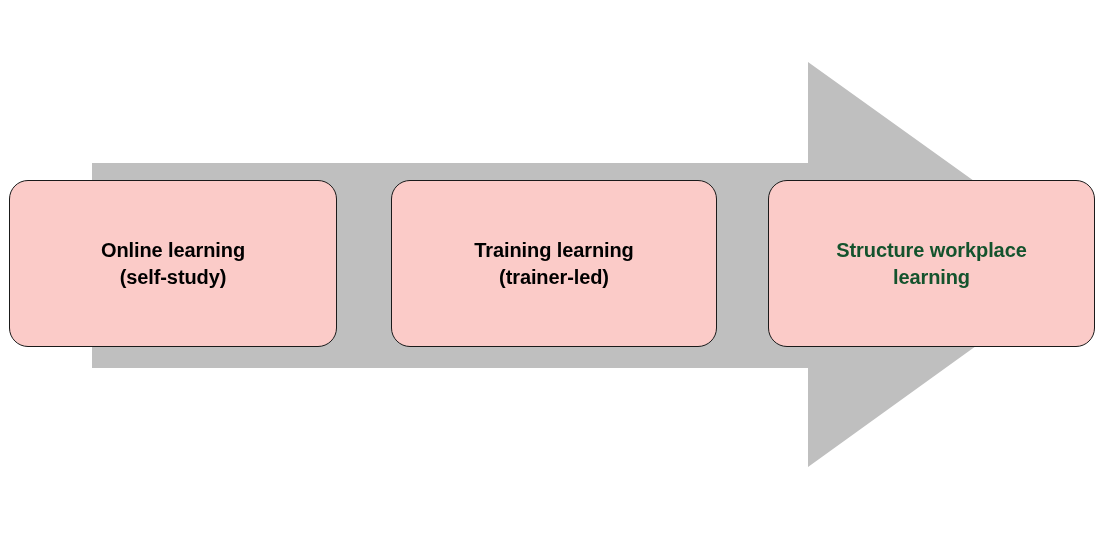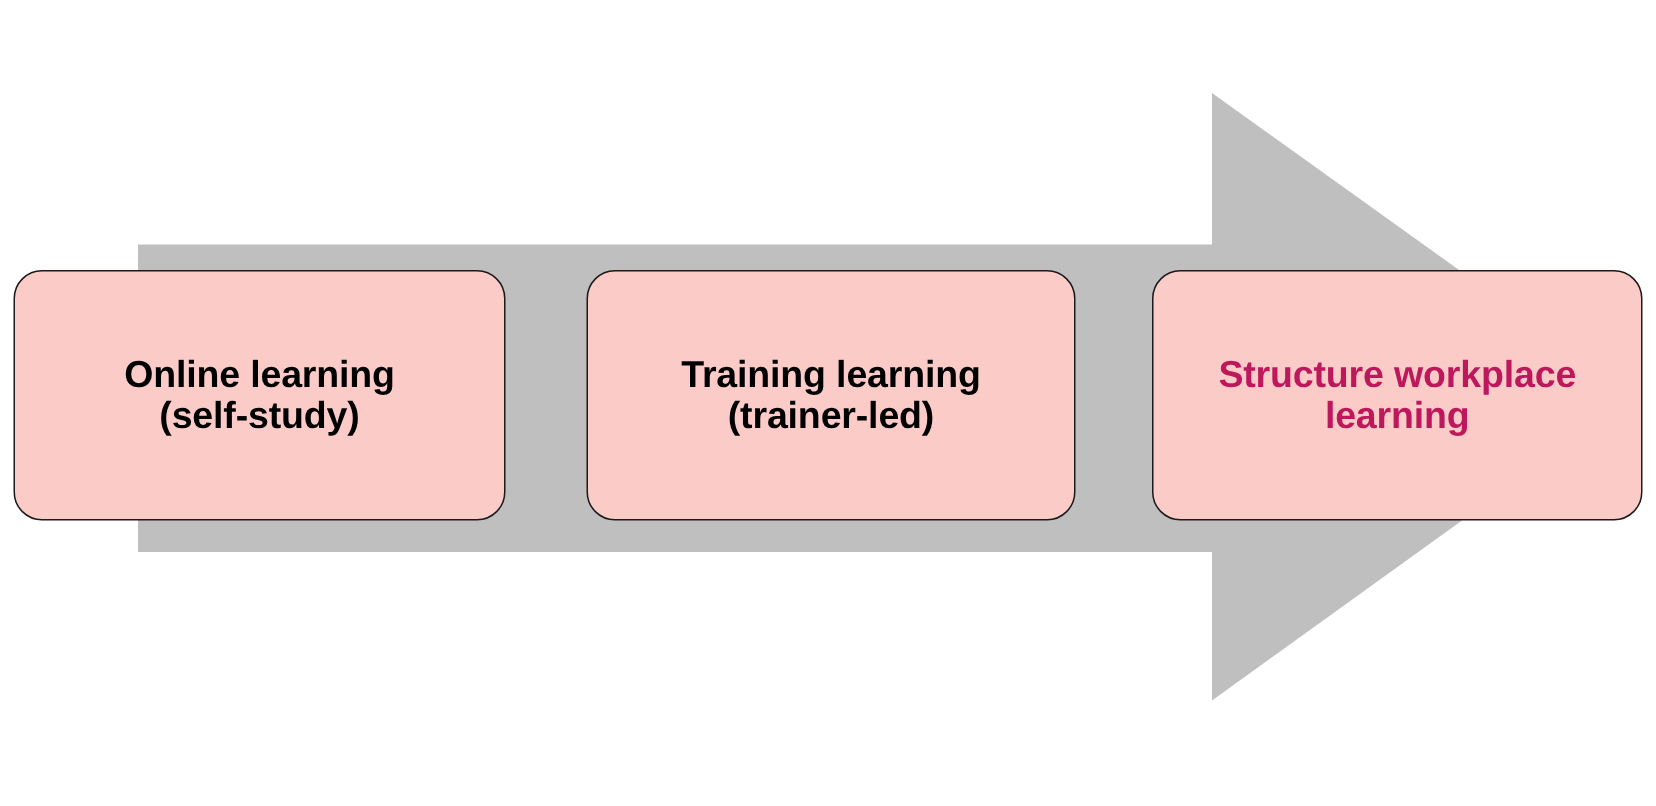--- a/index.html
+++ b/index.html
@@ -32,21 +32,21 @@
     border: 1.6px solid #1a1a1a;
     border-radius: 19px;
     display: flex;
     align-items: center;
     justify-content: center;
     text-align: center;
   }
   .stage-label {
     font-family: "Liberation Sans", sans-serif;
     font-weight: bold;
-    font-size: 25px;
+    font-size: 20px;
     line-height: 27px;
     color: #000000;
     letter-spacing: -0.1px;
     white-space: pre-line;
     padding: 0 6px;
   }
   
   #stage-box-1 { left: 9px;   top: 180px; width: 328px; height: 167px; }
   #stage-box-2 { left: 391px; top: 180px; width: 326px; height: 167px; }
   #stage-box-3 { left: 768px; top: 180px; width: 327px; height: 167px; }
@@ -64,17 +64,17 @@
     <span class="stage-label" style="color: rgb(0, 0, 0);">Online learning
 (self-study)</span>
   </div>
 
   <div class="stage-box" id="stage-box-2" style="background: rgb(251, 203, 200); border-color: rgb(26, 26, 26);">
     <span class="stage-label" style="color: rgb(0, 0, 0);">Training learning
 (trainer-led)</span>
   </div>
 
   <div class="stage-box" id="stage-box-3" style="background: rgb(251, 203, 200); border-color: rgb(26, 26, 26);">
-    <span class="stage-label" style="color: #be185d;">Structure workplace
+    <span class="stage-label" style="color: #14532d;">Structure workplace
 learning</span>
   </div>
 
 </div>
 
 </body></html>

